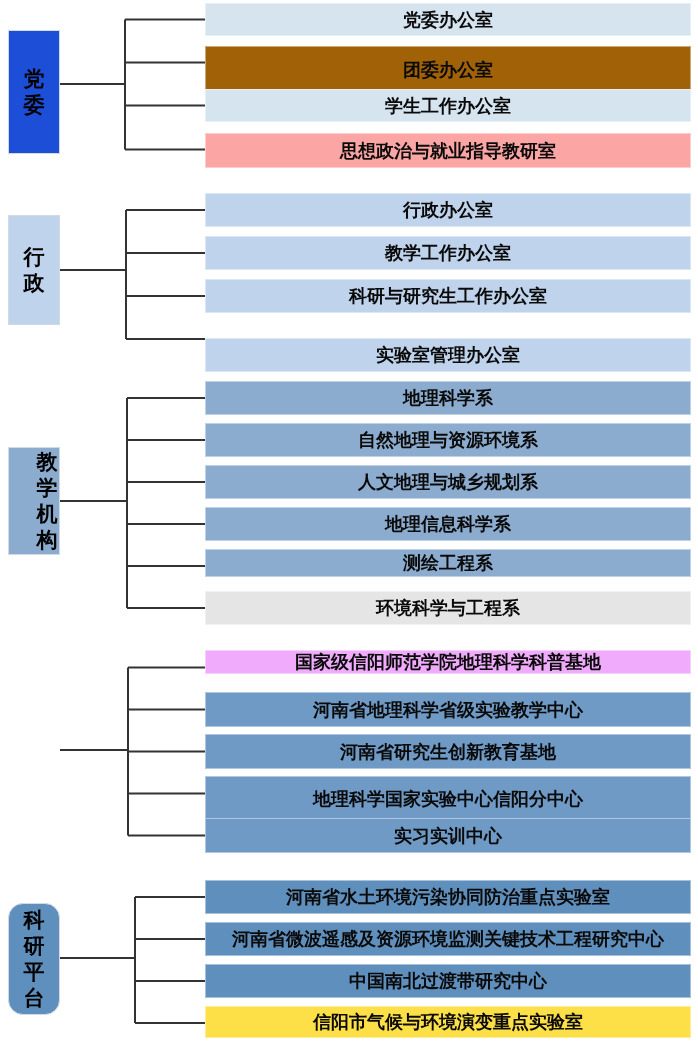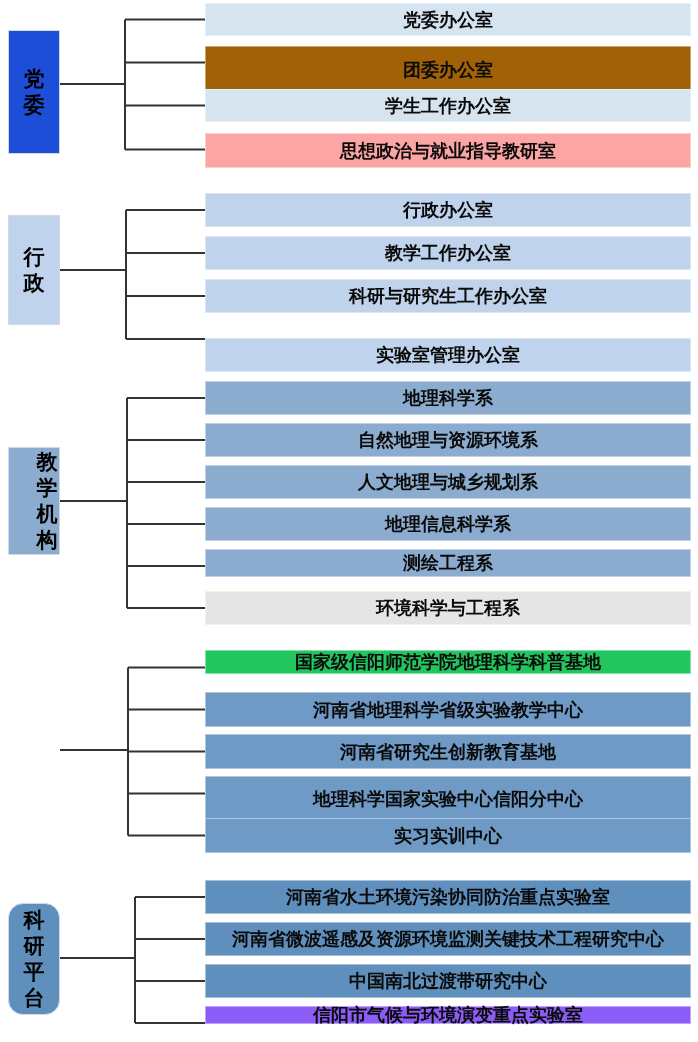--- a/index.html
+++ b/index.html
@@ -54,24 +54,24 @@
   <div class="bar" style="top: 279px; height: 34px; background-color: rgb(191, 212, 236);">科研与研究生工作办公室</div>
   <div class="bar" style="top: 322px; height: 34px; background-color: rgb(191, 212, 236); margin-top: 16px;">实验室管理办公室</div>
 
   <div class="bar" style="top: 381px; height: 34px; background-color: rgb(140, 172, 207);">地理科学系</div>
   <div class="bar" style="top: 423px; height: 34px; background-color: rgb(140, 172, 207);">自然地理与资源环境系</div>
   <div class="bar" style="top: 465px; height: 34px; background-color: rgb(140, 172, 207);">人文地理与城乡规划系</div>
   <div class="bar" style="top: 507px; height: 34px; background-color: rgb(140, 172, 207);">地理信息科学系</div>
   <div class="bar" style="top: 549px; height: 28px; background-color: rgb(140, 172, 207);">测绘工程系</div>
   <div class="bar" style="top: 591px; height: 34px; background-color: #e5e5e5; text-align: right;">环境科学与工程系</div>
 
-  <div class="bar" style="top: 650px; height: 24px; background-color: #22c55e;">国家级信阳师范学院地理科学科普基地</div>
+  <div class="bar" style="top: 650px; height: 24px; background-color: #f0abfc;">国家级信阳师范学院地理科学科普基地</div>
   <div class="bar" style="top: 692px; height: 35px; background-color: rgb(111, 154, 198);">河南省地理科学省级实验教学中心</div>
   <div class="bar" style="top: 734px; height: 35px; background-color: rgb(111, 154, 198);">河南省研究生创新教育基地</div>
   <div class="bar" style="top: 776px; height: 46px; background-color: rgb(111, 154, 198);">地理科学国家实验中心信阳分中心</div>
   <div class="bar" style="top: 818px; height: 35px; background-color: rgb(111, 154, 198);">实习实训中心</div>
 
   <div class="bar" style="top: 880px; height: 34px; background-color: rgb(95, 143, 188);">河南省水土环境污染协同防治重点实验室</div>
   <div class="bar" style="top: 922px; height: 34px; background-color: rgb(95, 143, 188);">河南省微波遥感及资源环境监测关键技术工程研究中心</div>
   <div class="bar" style="top: 964px; height: 34px; background-color: rgb(95, 143, 188);">中国南北过渡带研究中心</div>
-  <div class="bar" style="top: 1006px; height: 18px; background-color: #8b5cf6;">信阳市气候与环境演变重点实验室</div>
+  <div class="bar" style="top: 1006px; height: 32px; background-color: #fde047;">信阳市气候与环境演变重点实验室</div>
 
 </div>
 
 </body></html>

